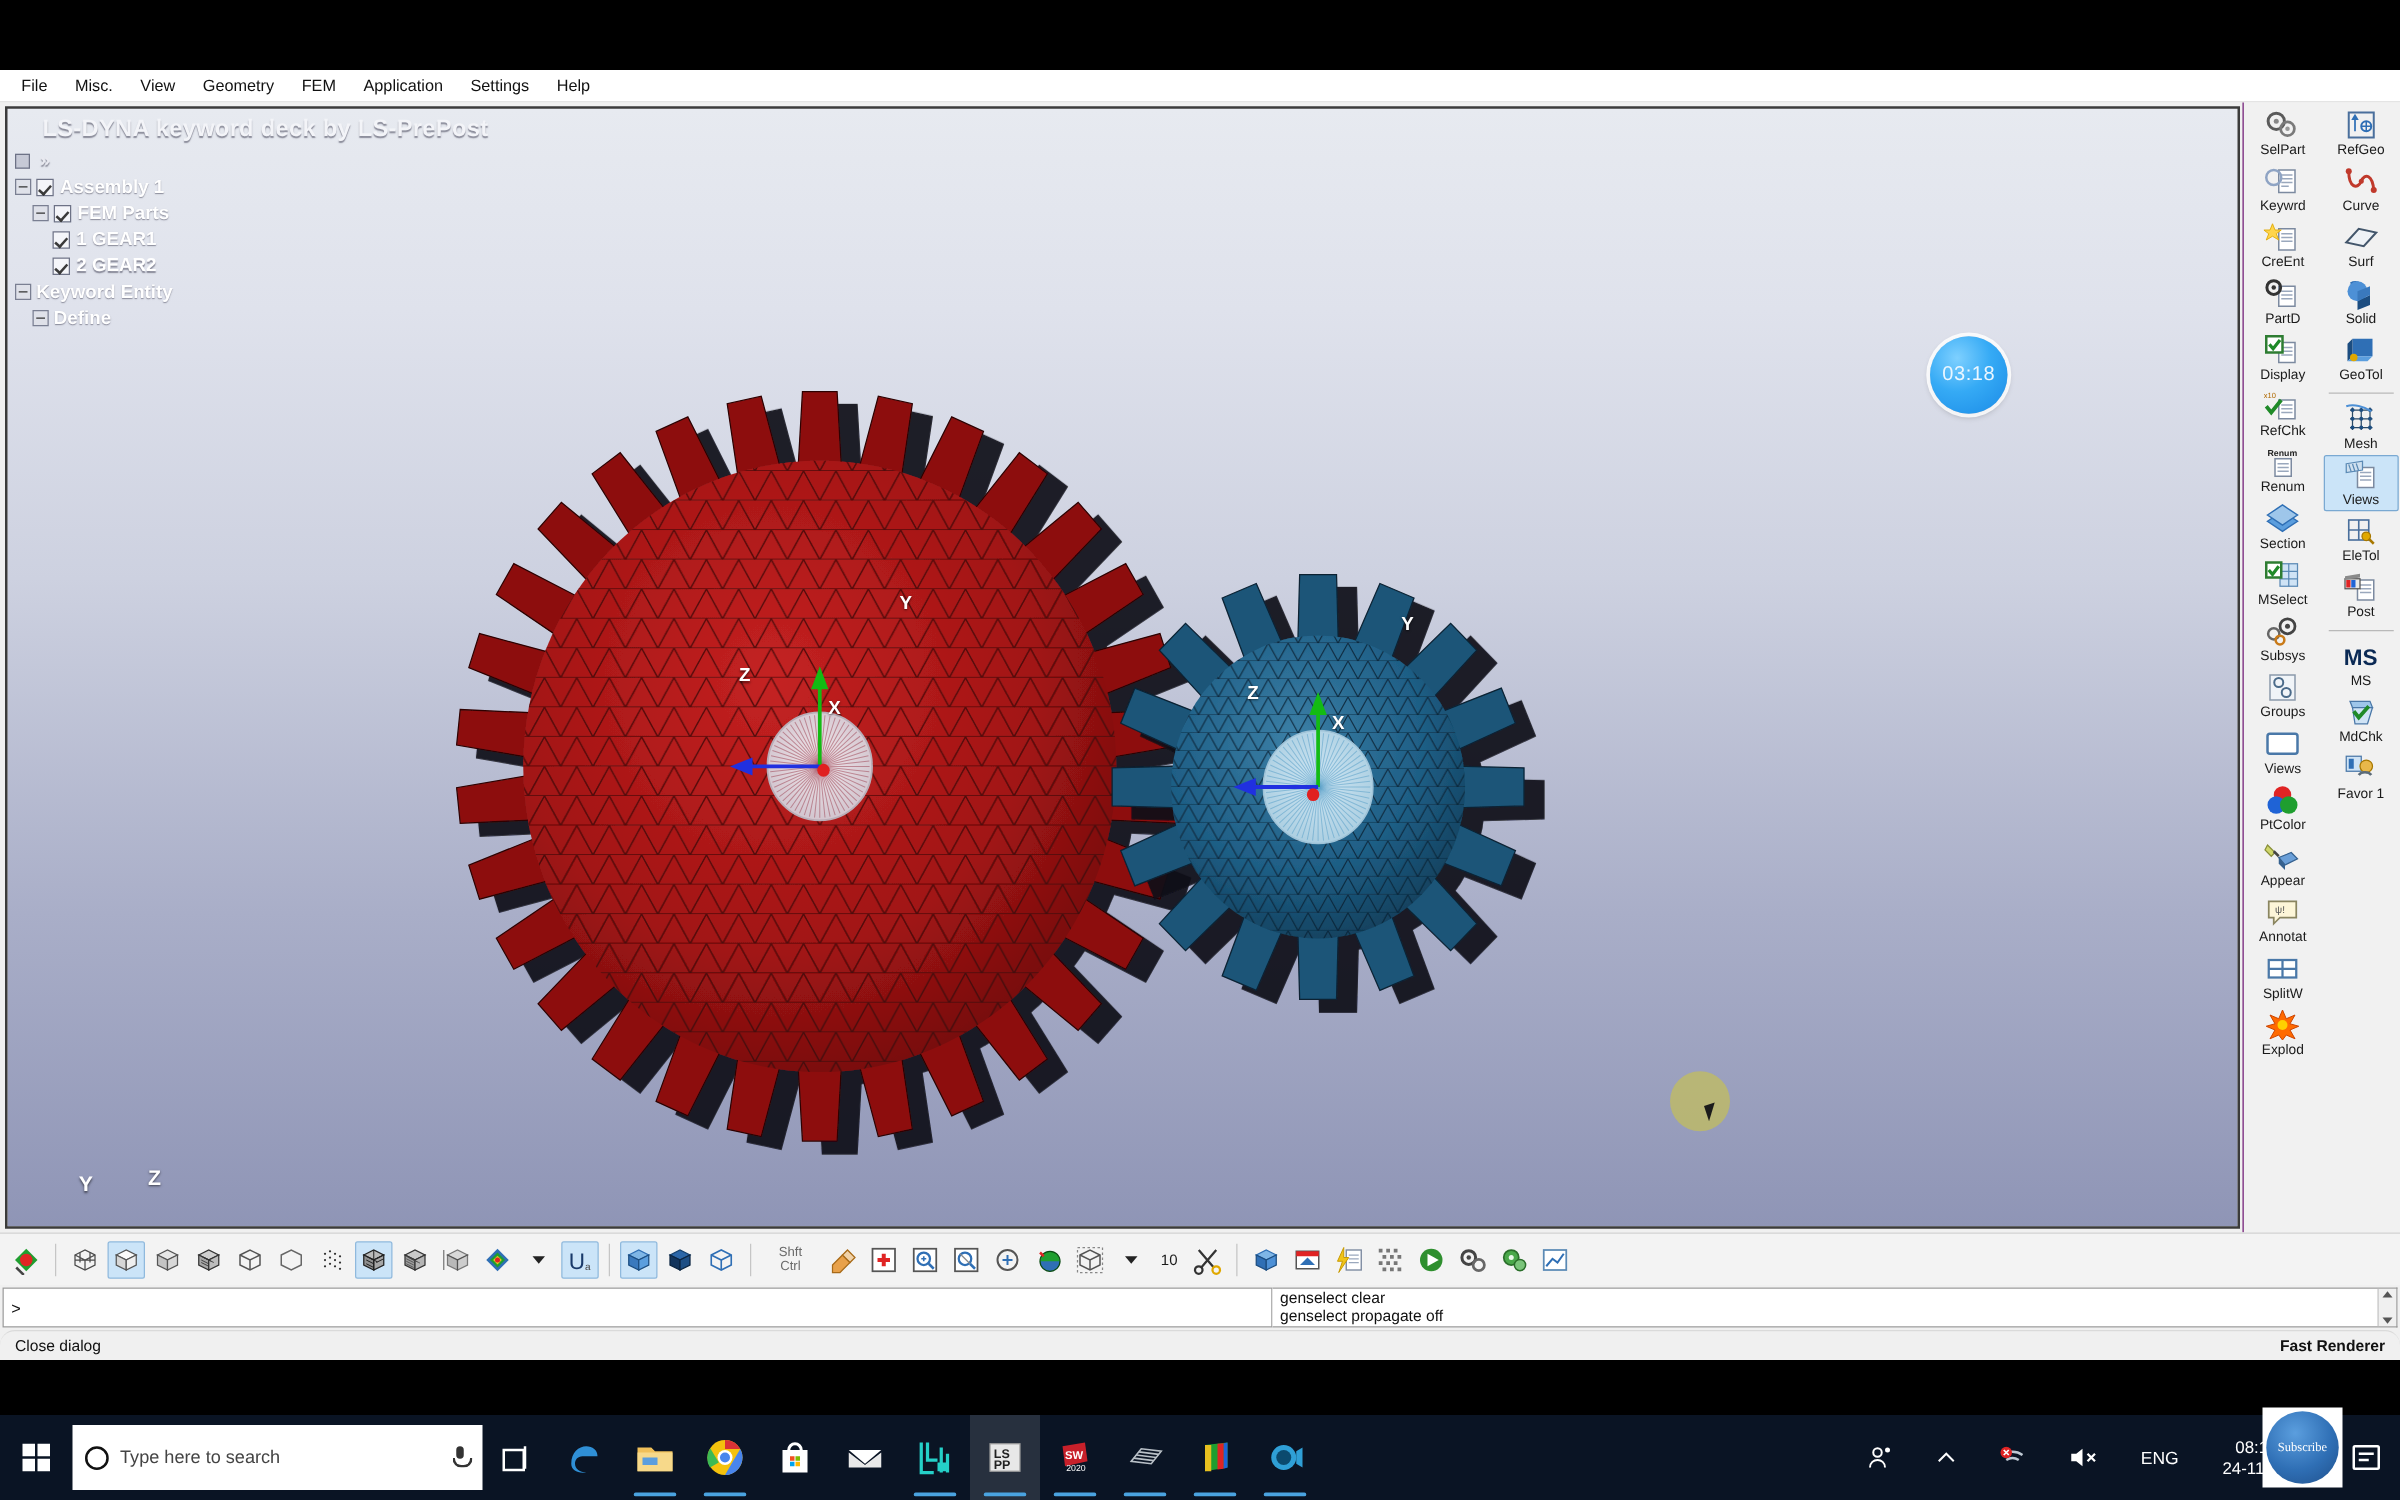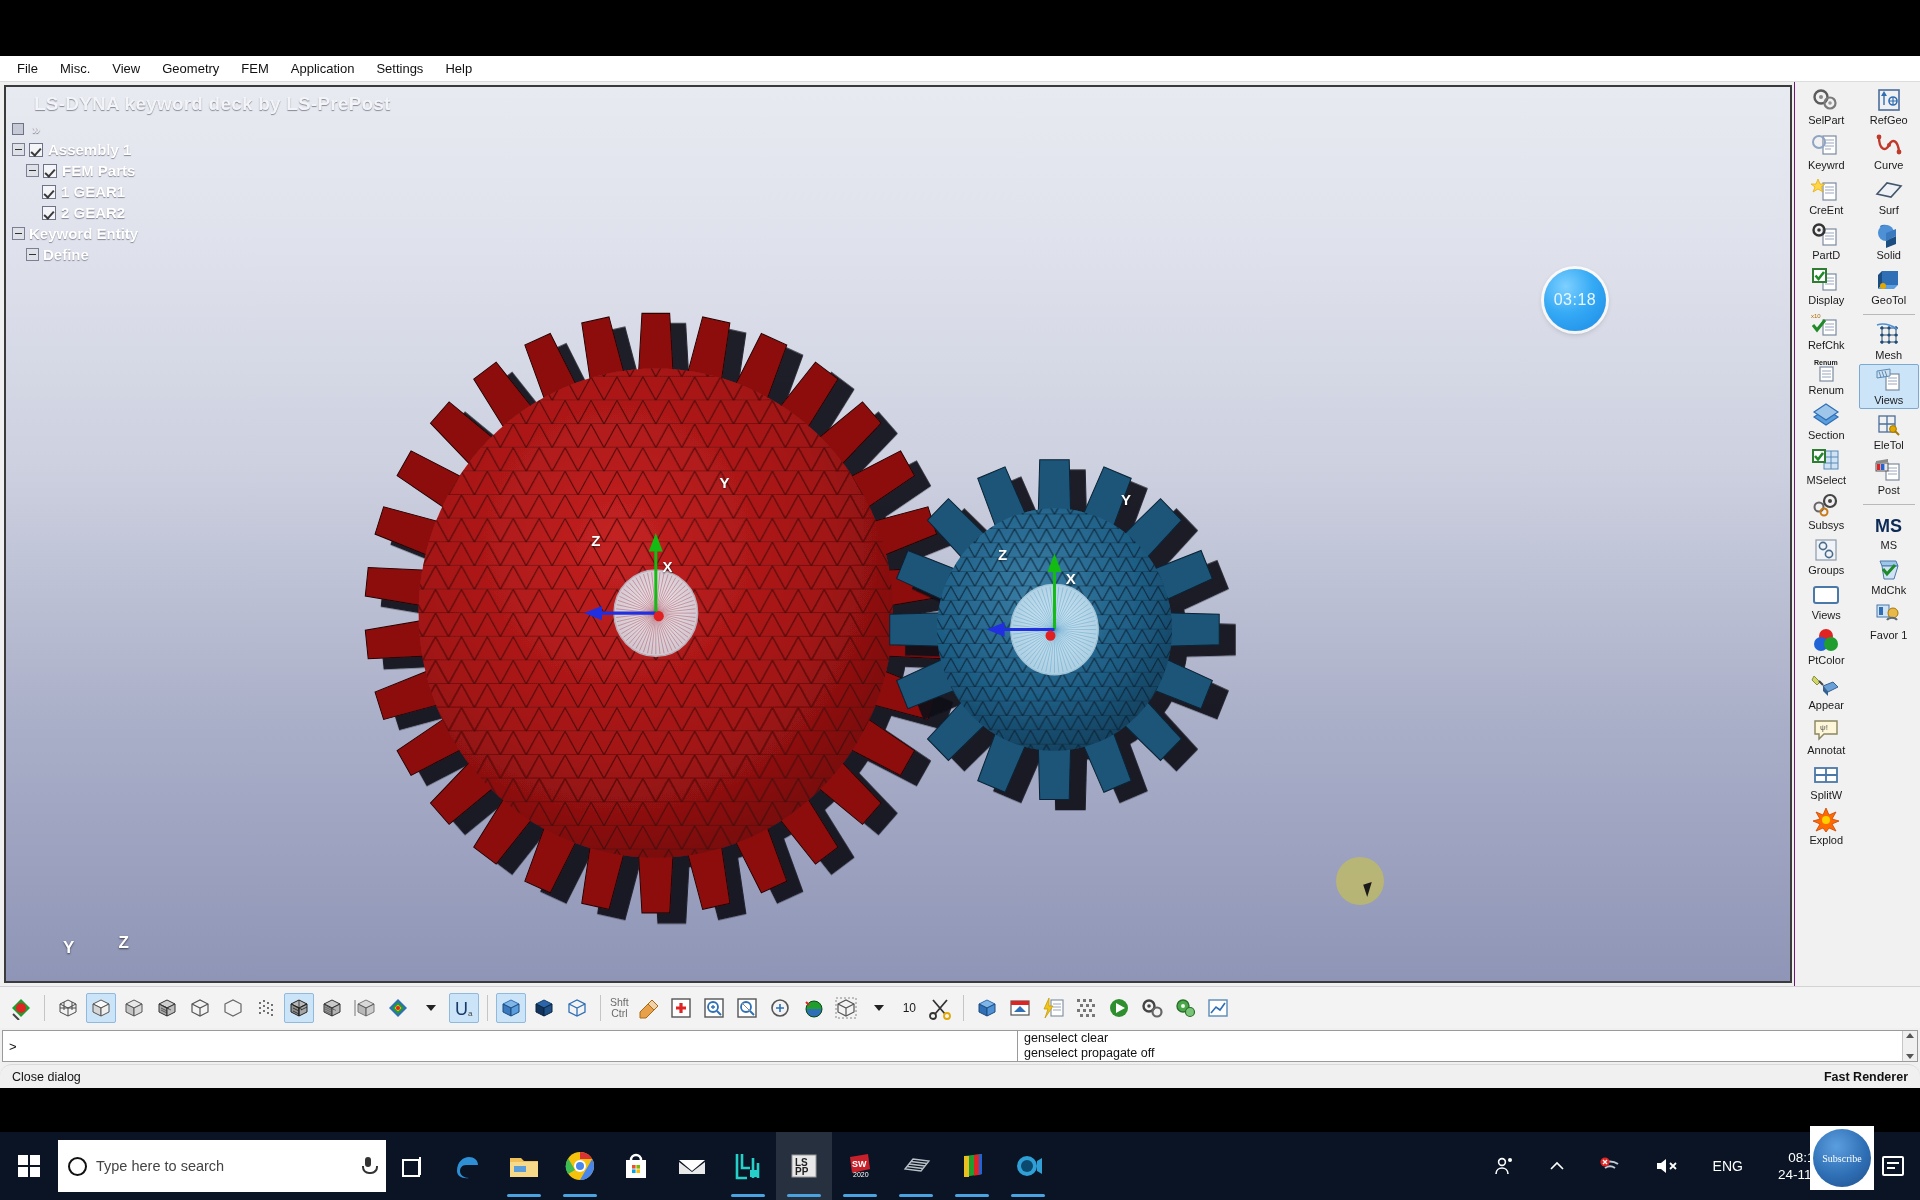--- a/index.html
+++ b/index.html
@@ -147,21 +147,21 @@
     height: 42px; flex: none; background: #f3f3f3; border-top: 1px solid #d2d2d2;
     display: flex; align-items: center; padding-left: 6px; gap: 3px;
   }
   .bt {
     width: 30px; height: 30px; display: flex; align-items: center; justify-content: center;
     border: 1px solid transparent; border-radius: 2px; cursor: default; position: relative;
   }
   .bt.on { background: #cbe4f8; border-color: #8fb9dd; }
   .bt-sep { width: 1px; height: 26px; background: #c5c5c5; margin: 0 5px; }
   .shft-ctrl {
-    font-size: 10.5px; color: #6b6b6b; line-height: 11px; text-align: center; margin: 0 1px; white-space: nowrap;
+    font-size: 10.5px; color: #6b6b6b; line-height: 11px; text-align: center; margin: 0 14px; white-space: nowrap;
   }
   .num-lbl { font-size: 12px; color: #1a1a1a; margin: 0 6px; }
   .caret-dn {
     width: 0; height: 0; border-left: 5px solid transparent; border-right: 5px solid transparent;
     border-top: 6px solid #222;
   }
 
   
   #cmd-area { height: 36px; flex: none; background: #f0f0f0; display: flex; align-items: stretch; padding: 2px 2px; }
   #cmd-input {

